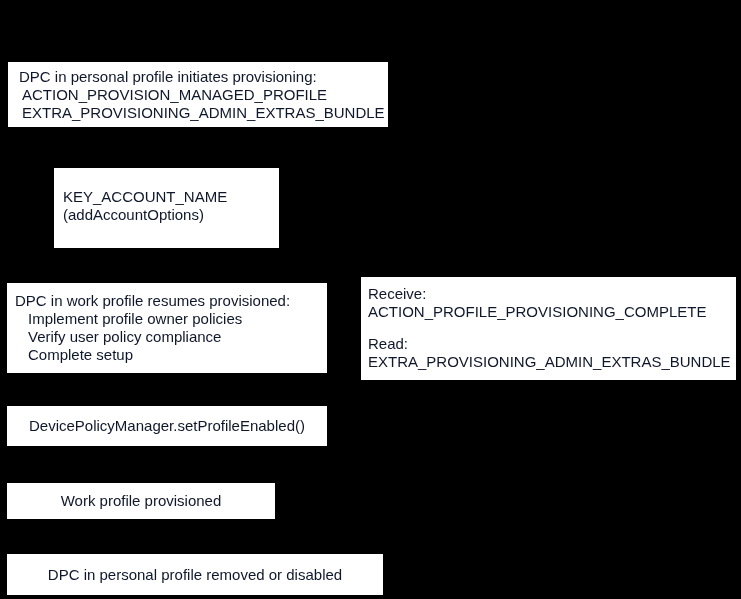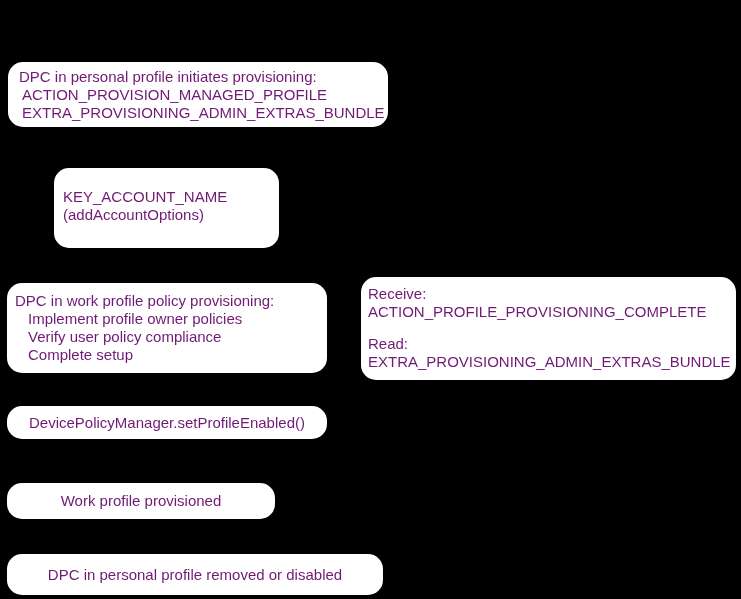--- a/index.html
+++ b/index.html
@@ -11,65 +11,64 @@
     position: relative;
     width: 741px;
     height: 599px;
     background: #000000;
     overflow: hidden;
     font-family: "Liberation Sans", sans-serif;
   }
   .box {
     position: absolute;
     background: #ffffff;
-    color: #701a75;
+    color: #0f172a;
     font-size: 15px;
     line-height: 18px;
     box-sizing: border-box;
     overflow: hidden;
     white-space: nowrap;
-    border-radius: 15px;
   }
   .box.center {
     display: flex;
     align-items: center;
     justify-content: center;
     text-align: center;
   }
   .indent-sm { padding-left: 3px; }
   .indent { padding-left: 13px; }
   .para-gap { margin-top: 14px; }
 
   
   #box-initiate   { left: 8px;   top: 62px;  width: 380px; height: 65px;  padding: 6px 0 0 11px; }
   #box-addaccount { left: 54px;  top: 168px; width: 225px; height: 80px;  padding: 6px 0 0 9px; }
   #box-resume     { left: 7px;   top: 283px; width: 320px; height: 90px;  padding: 9px 0 0 8px; }
   #box-receive    { left: 361px; top: 277px; width: 375px; height: 103px; padding: 8px 4px 0 7px; }
-  #box-enable     { left: 7px;   top: 406px; width: 320px; height: 33px; }
+  #box-enable     { left: 7px;   top: 406px; width: 320px; height: 40px; }
   #box-provisioned{ left: 7px;   top: 483px; width: 268px; height: 36px; }
   #box-removed    { left: 7px;   top: 554px; width: 376px; height: 41px; }
 </style>
 </head>
 <body>
 
 <div class="canvas">
 
   <div class="box" id="box-initiate">
     <div>DPC in personal profile initiates provisioning:</div>
     <div class="indent-sm">ACTION_PROVISION_MANAGED_PROFILE</div>
     <div class="indent-sm">EXTRA_PROVISIONING_ADMIN_EXTRAS_BUNDLE</div>
   </div>
 
   <div class="box" id="box-addaccount">
     <div class="para-gap">KEY_ACCOUNT_NAME</div>
     <div>(addAccountOptions)</div>
   </div>
 
   <div class="box" id="box-resume">
-    <div>DPC in work profile policy provisioning:</div>
+    <div>DPC in work profile resumes provisioned:</div>
     <div class="indent">Implement profile owner policies</div>
     <div class="indent">Verify user policy compliance</div>
     <div class="indent">Complete setup</div>
   </div>
 
   <div class="box" id="box-receive">
     <div>Receive:</div>
     <div>ACTION_PROFILE_PROVISIONING_COMPLETE</div>
     <div class="para-gap">Read:</div>
     <div>EXTRA_PROVISIONING_ADMIN_EXTRAS_BUNDLE</div>

